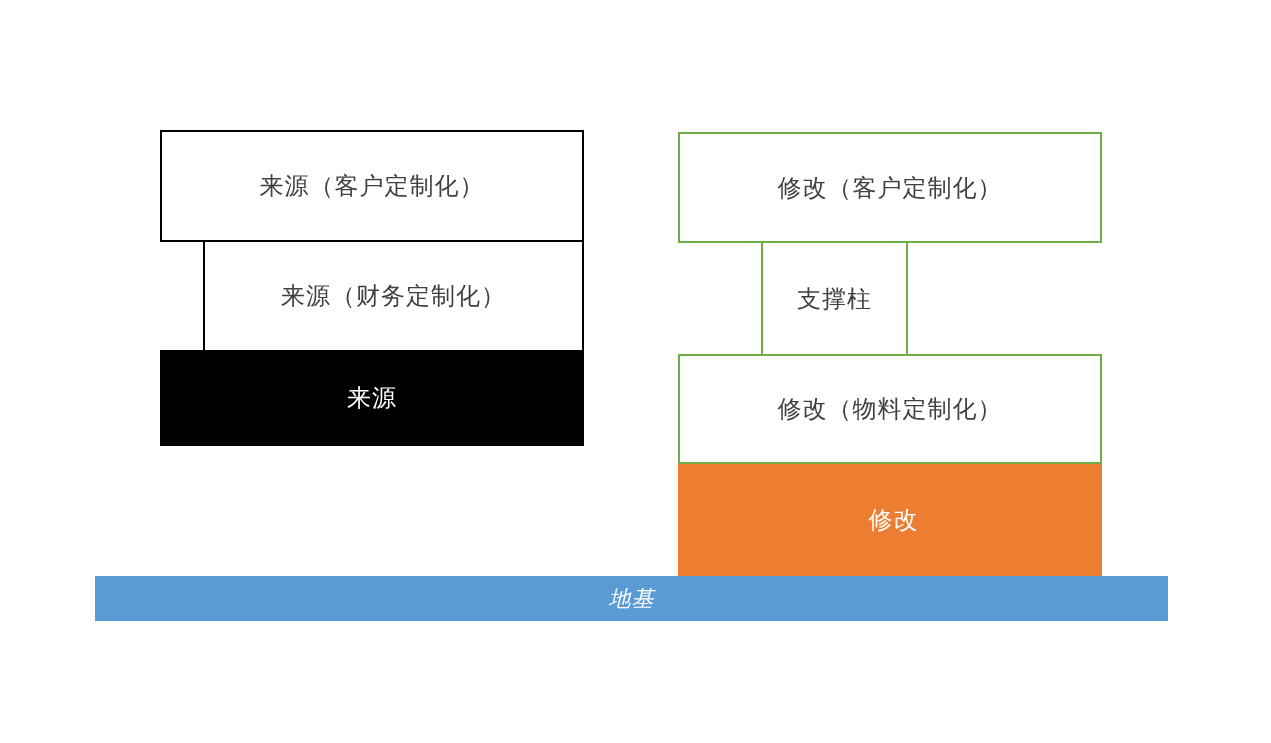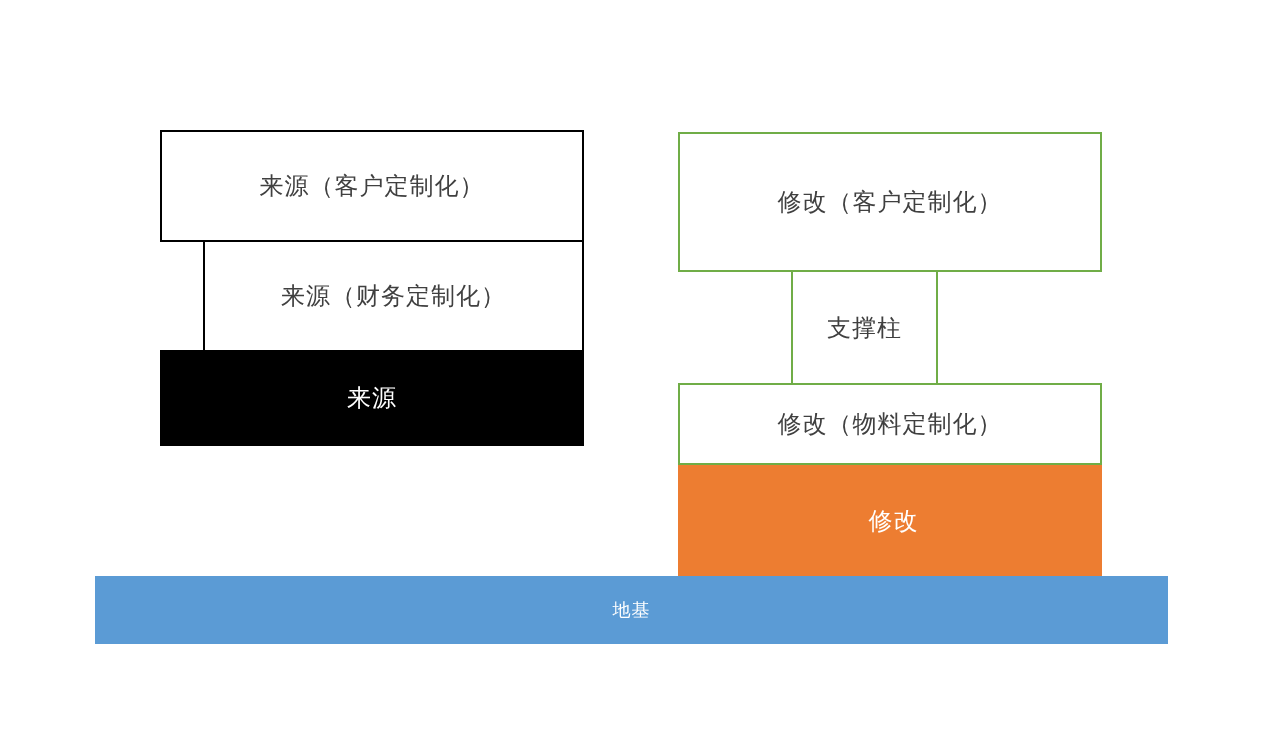--- a/index.html
+++ b/index.html
@@ -55,58 +55,59 @@
     border: 2px solid #000000;
     color: #ffffff;
   }
   
   .right-stack {
     left: 678px;
     top: 132px;
     width: 424px;
   }
   .green-box {
-    height: 140px;
+    height: 111px;
     border: 2px solid #70AD47;
     background: #ffffff;
   }
   .pillar {
     box-sizing: border-box;
     height: 111px;
     width: 147px;
-    margin-left: 113px;
+    margin-left: 83px;
     border-left: 2px solid #70AD47;
     border-right: 2px solid #70AD47;
     background: #ffffff;
   }
   .right-mid {
-    height: 82px;
+    height: 110px;
   }
   .right-base {
     height: 112px;
     background: #ED7D31;
     border: 0;
     color: #ffffff;
     padding-left: 7px;
   }
   
   .foundation {
     position: absolute;
     left: 95px;
     top: 576px;
     width: 1073px;
-    height: 68px;
+    height: 45px;
     box-sizing: border-box;
     background: #5B9BD5;
     display: flex;
     align-items: center;
     justify-content: center;
-    font-size: 18px;
+    font-size: 22px;
     color: #ffffff;
     letter-spacing: 1px;
+    font-style: italic;
   }
 </style>
 </head>
 <body>
 
 <div class="canvas">
 
   <div class="stack left-stack">
     <div class="box left-box">来源（客户定制化）</div>
     <div class="box left-box">来源（财务定制化）</div>

